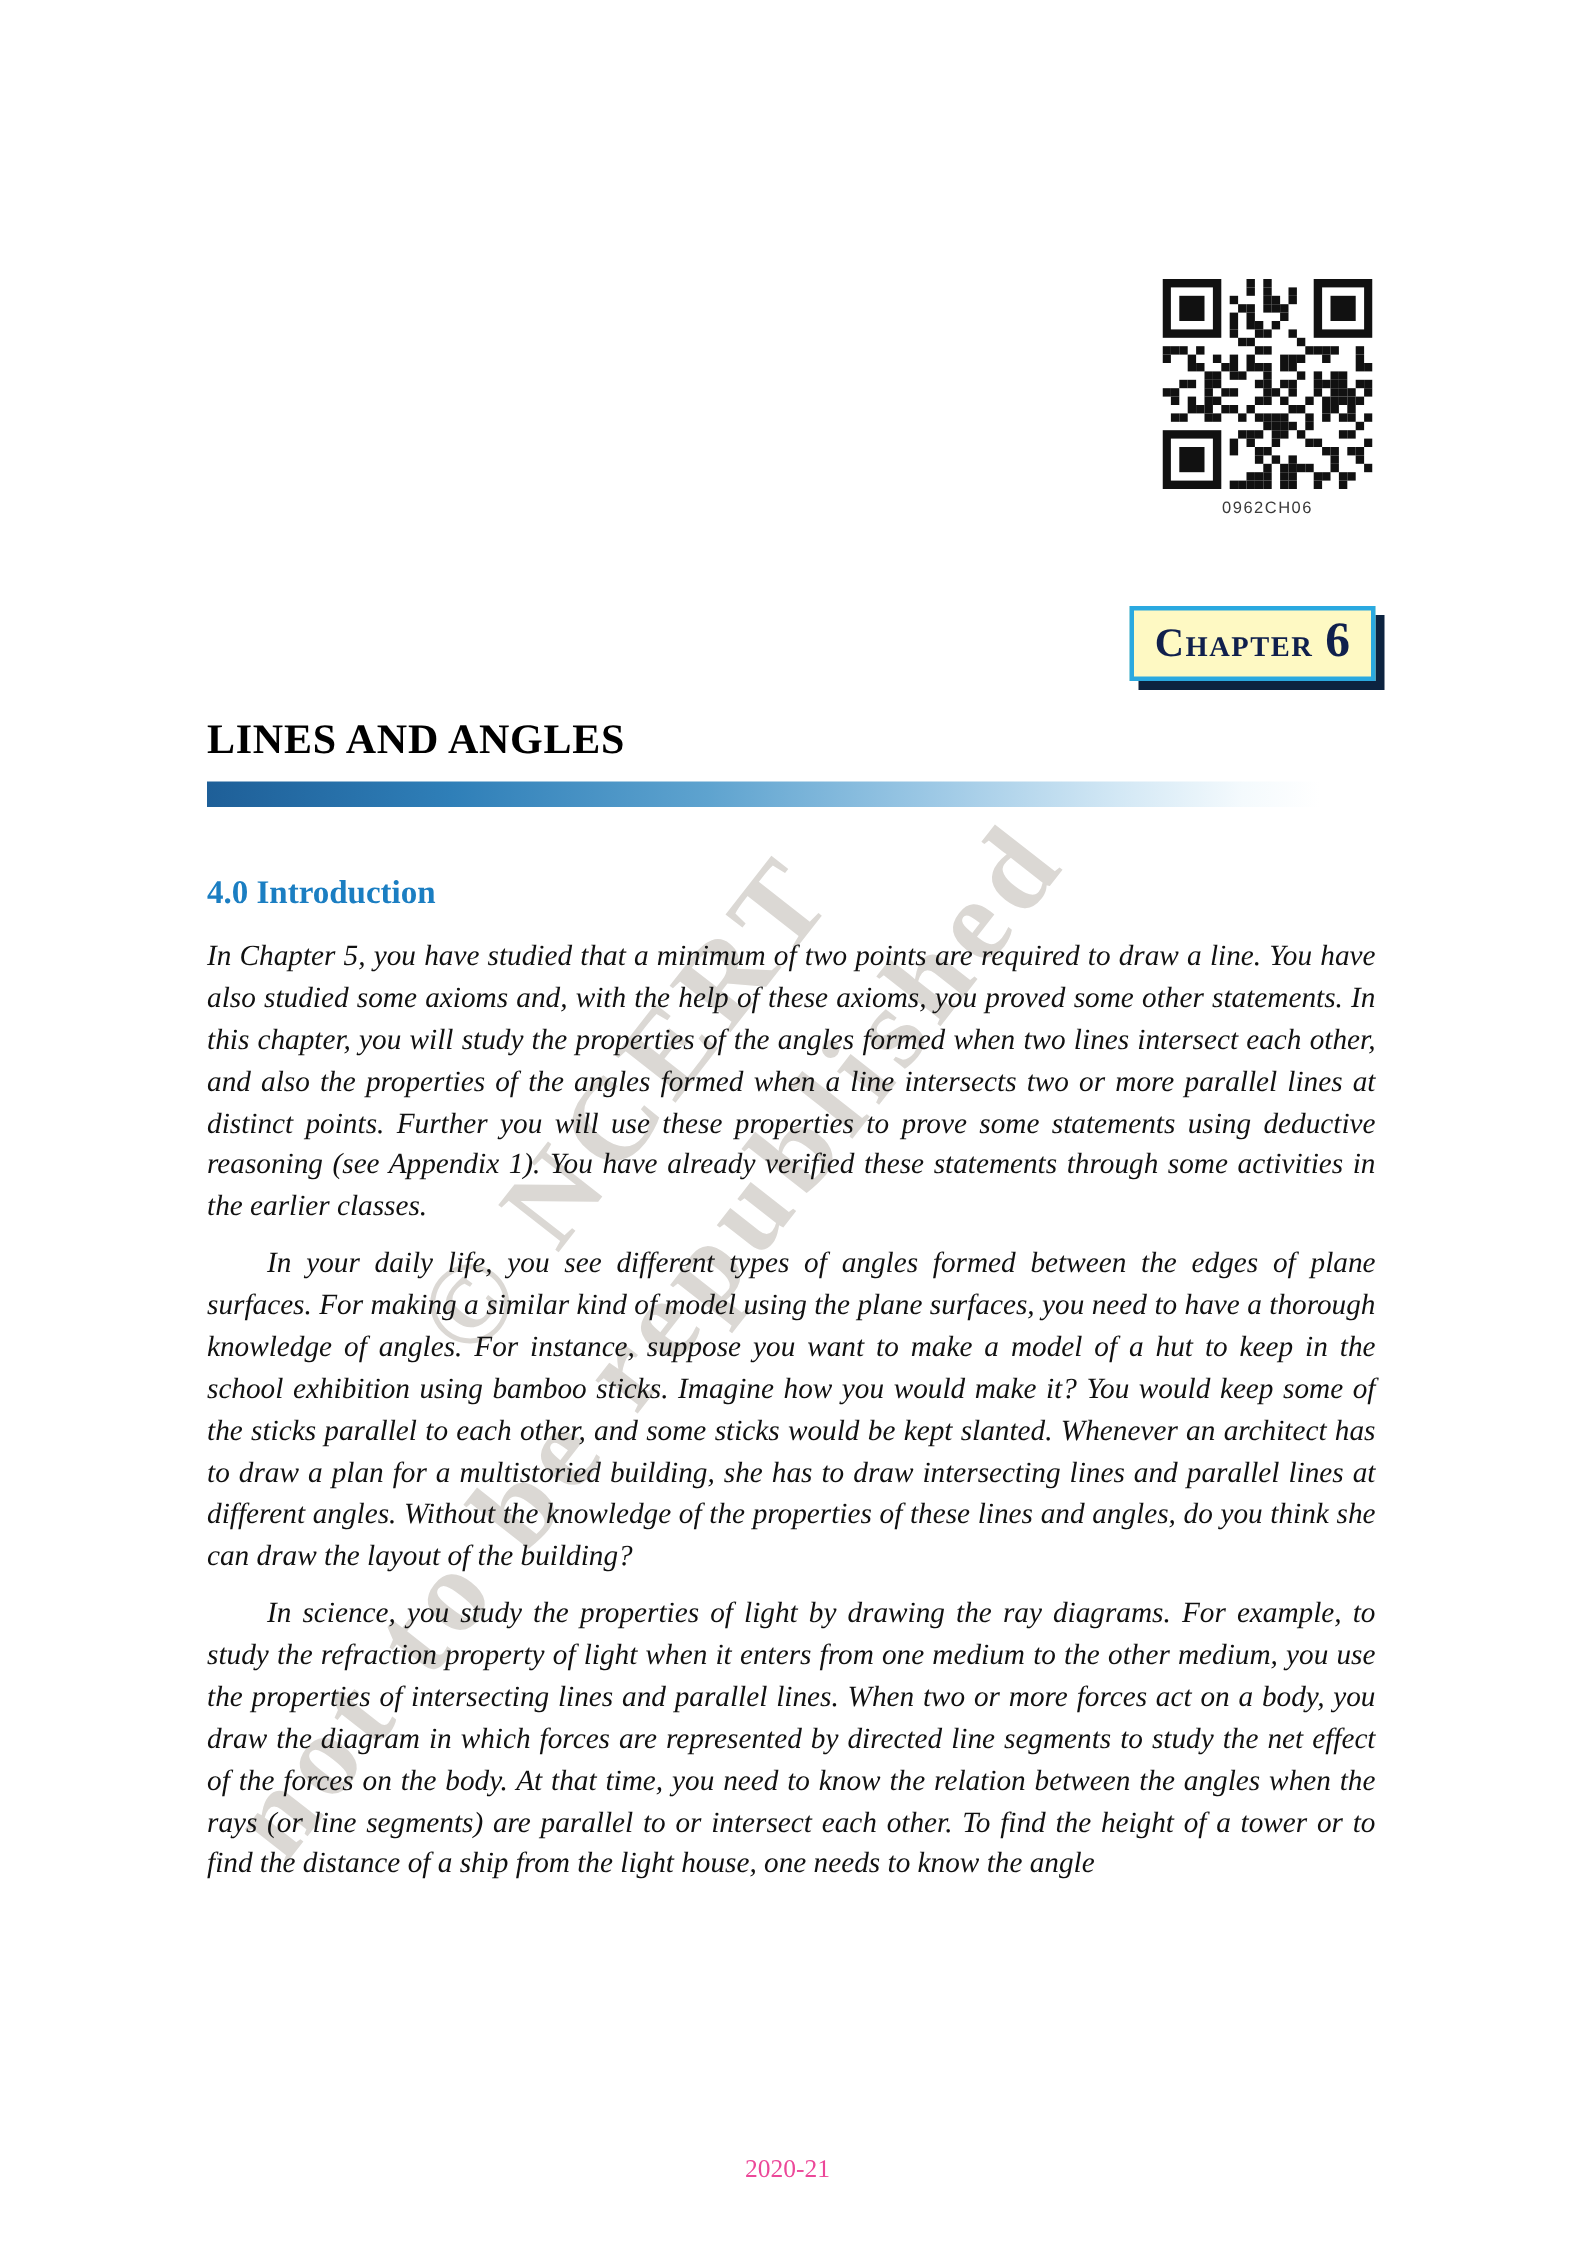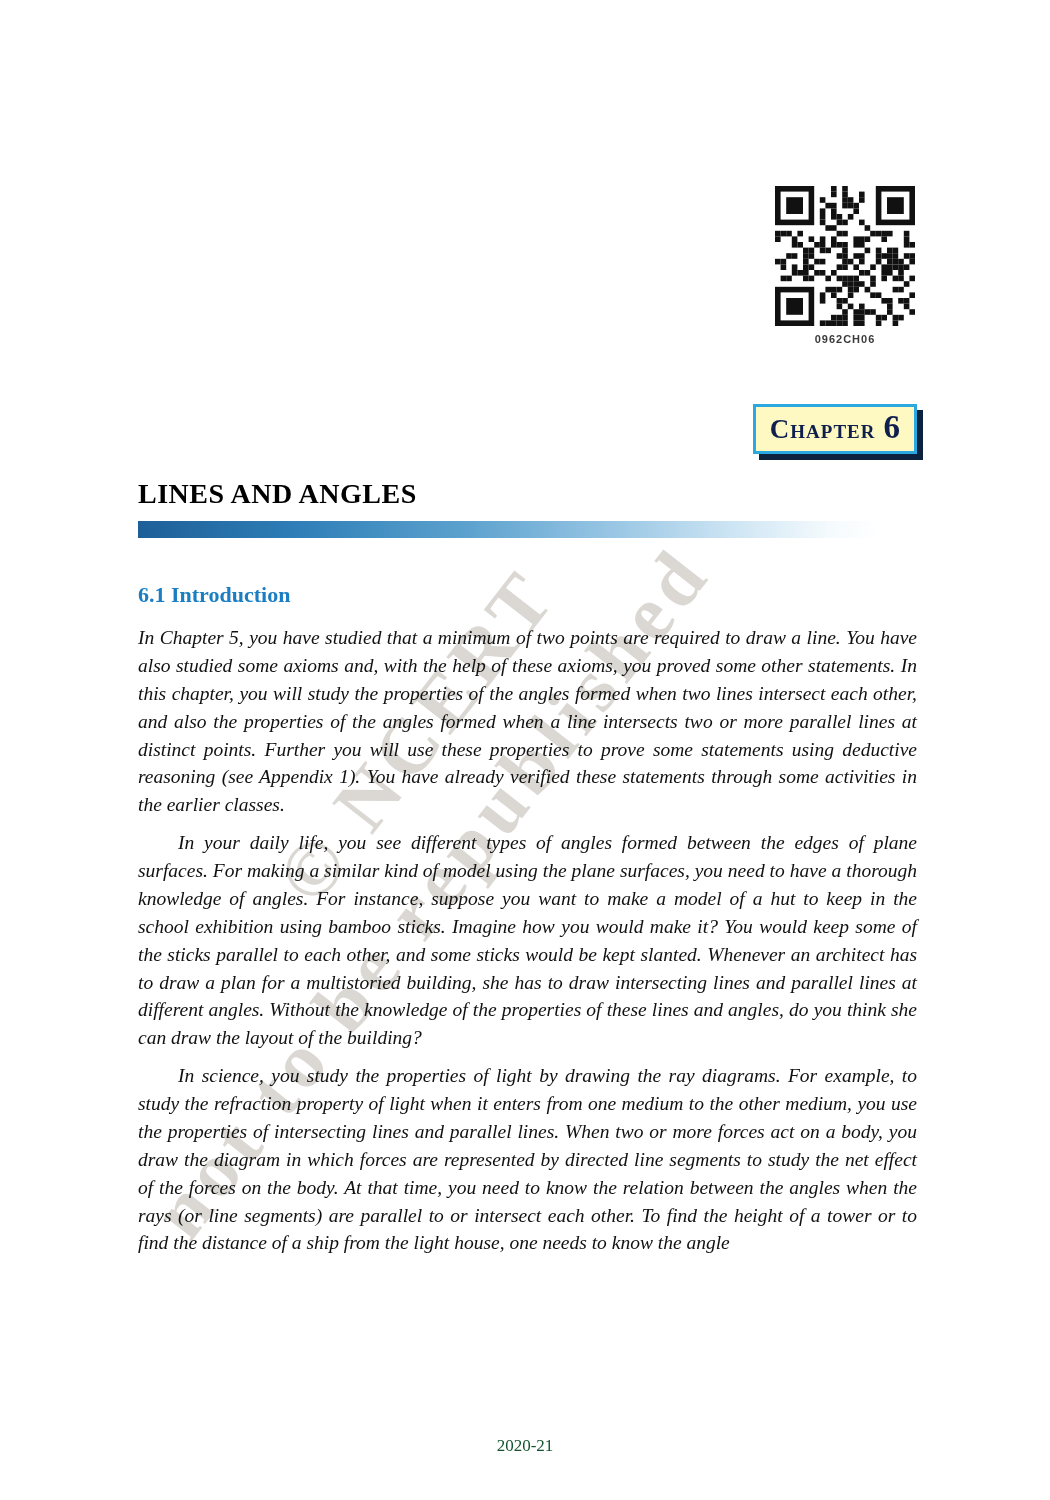--- a/index.html
+++ b/index.html
@@ -40,21 +40,21 @@
     top: 186px;
     width: 140px;
     text-align: center;
     z-index: 2;
   }
   .qr-block svg { display: block; width: 140px; height: 140px; background: #ffffff; }
   .qr-label {
     margin-top: 7px;
     font-family: "Liberation Sans", sans-serif;
     font-size: 11px;
-    font-weight: 700;
+    font-weight: 400;
     letter-spacing: 1px;
     color: #3a3a3a;
   }
 
   .chapter-badge {
     position: absolute;
     top: 404px;
     right: 133px;
     z-index: 2;
     background: #fef9c3;
@@ -116,21 +116,21 @@
   p.para.first { text-indent: 0; }
   p.para + p.para { }
 
   .footer {
     position: absolute;
     left: 0;
     right: 0;
     bottom: 44px;
     text-align: center;
     font-size: 17px;
-    color: #14532d;
+    color: #ec4899;
     z-index: 2;
   }
 </style>
 </head>
 <body>
 
 <div class="page">
 
   <div class="watermark">
     <span class="wm wm1">© NCERT</span>
@@ -346,21 +346,21 @@
     <div class="qr-label">0962CH06</div>
   </div>
 
   <div class="chapter-badge">
     <span class="chapter-word">Chapter</span><span class="chapter-num">6</span>
   </div>
 
   <div class="content">
     <h1 class="title">LINES AND ANGLES</h1>
     <div class="title-bar"></div>
-    <h2 class="section">6.1 Introduction</h2>
+    <h2 class="section">4.0 Introduction</h2>
     <p class="para first">In Chapter 5, you have studied that a minimum of two points are required to draw a line. You have also studied some axioms and, with the help of these axioms, you proved some other statements. In this chapter, you will study the properties of the angles formed when two lines intersect each other, and also the properties of the angles formed when a line intersects two or more parallel lines at distinct points. Further you will use these properties to prove some statements using deductive reasoning (see Appendix 1). You have already verified these statements through some activities in the earlier classes.</p>
     <p class="para">In your daily life, you see different types of angles formed between the edges of plane surfaces. For making a similar kind of model using the plane surfaces, you need to have a thorough knowledge of angles. For instance, suppose you want to make a model of a hut to keep in the school exhibition using bamboo sticks. Imagine how you would make it? You would keep some of the sticks parallel to each other, and some sticks would be kept slanted. Whenever an architect has to draw a plan for a multistoried building, she has to draw intersecting lines and parallel lines at different angles. Without the knowledge of the properties of these lines and angles, do you think she can draw the layout of the building?</p>
     <p class="para">In science, you study the properties of light by drawing the ray diagrams. For example, to study the refraction property of light when it enters from one medium to the other medium, you use the properties of intersecting lines and parallel lines. When two or more forces act on a body, you draw the diagram in which forces are represented by directed line segments to study the net effect of the forces on the body. At that time, you need to know the relation between the angles when the rays (or line segments) are parallel to or intersect each other. To find the height of a tower or to find the distance of a ship from the light house, one needs to know the angle</p>
   </div>
 
   <div class="footer">2020-21</div>
 
 </div>
 
 </body></html>

